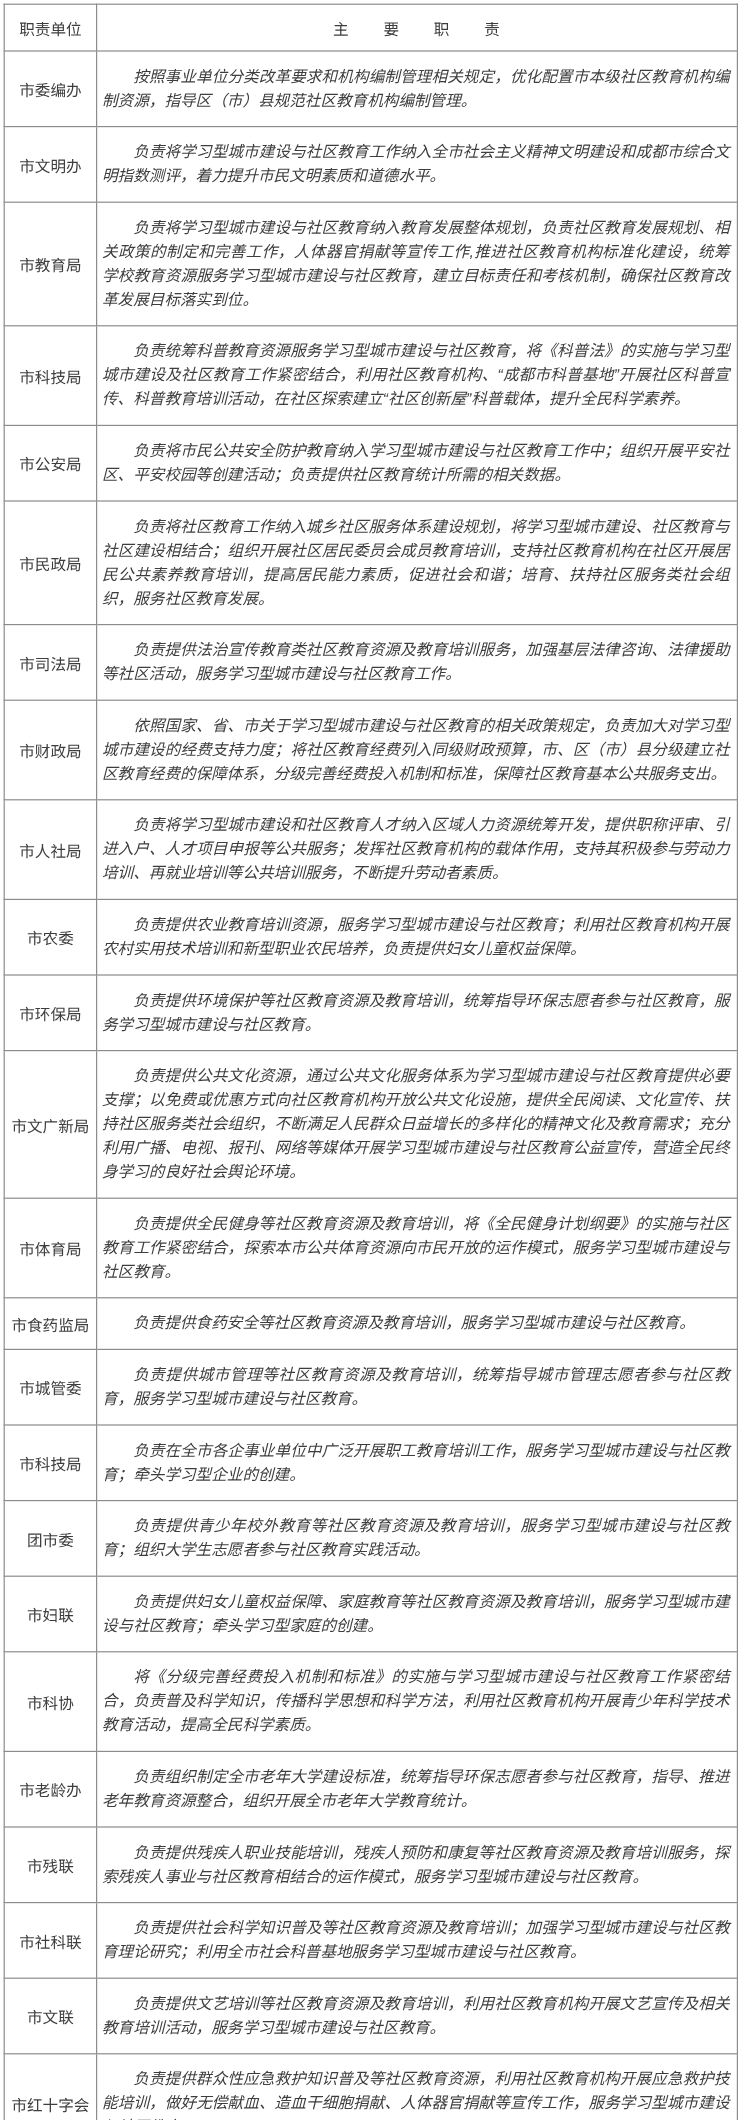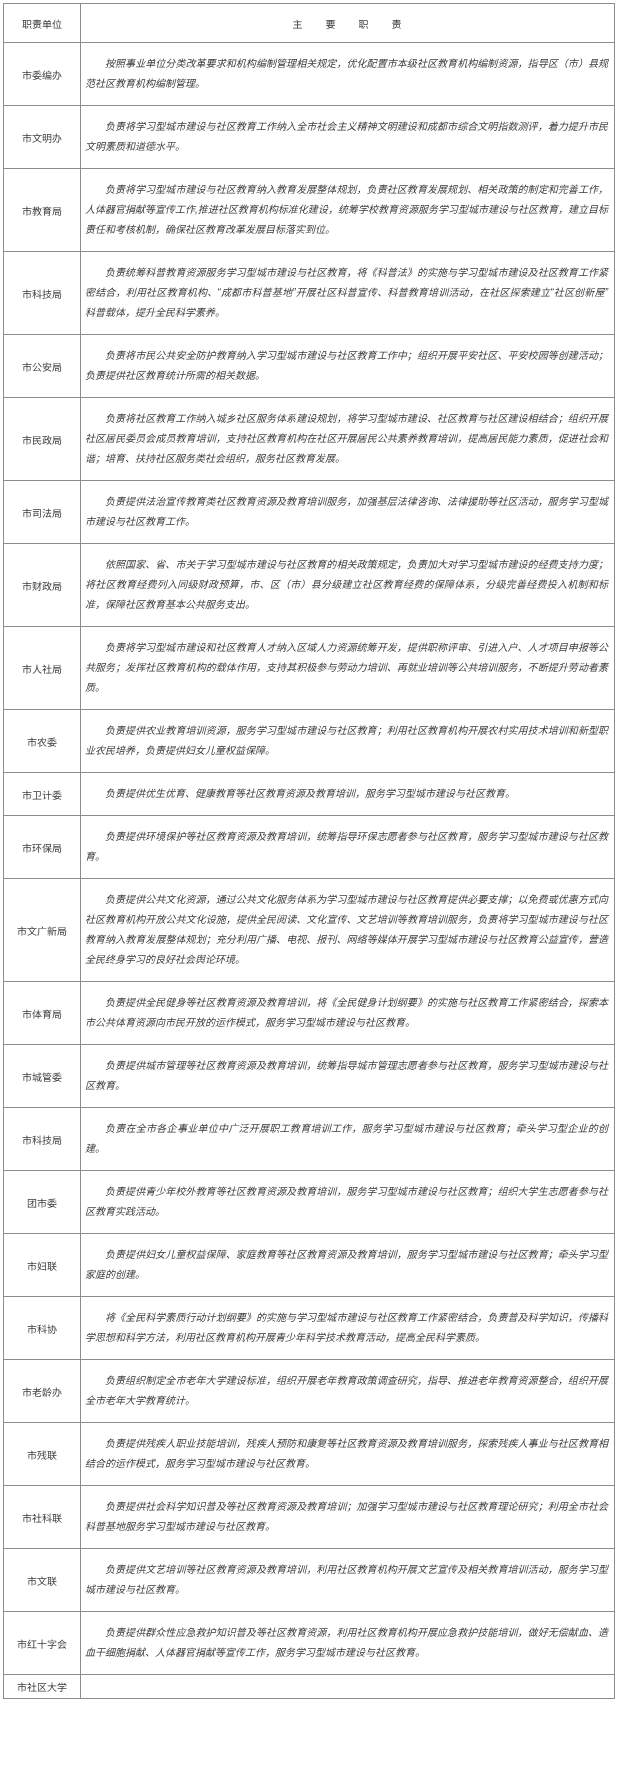--- a/index.html
+++ b/index.html
@@ -18,21 +18,21 @@
   }
   table.duty-table {
     width: 612px;
     border-collapse: collapse;
     table-layout: fixed;
     background: #ffffff;
   }
   table.duty-table th,
   table.duty-table td {
     border: 1px solid #8c8c8c;
-    font-size: 10px;
+    font-size: 13px;
     font-weight: normal;
     color: #3d3d3d;
     vertical-align: middle;
   }
   th.unit-col, td.unit-cell {
     width: 72px;
     text-align: center;
     padding: 4px 2px;
   }
   th.duty-col {
@@ -130,48 +130,48 @@
     </td>
   </tr>
 
   <tr>
     <td class="unit-cell">市农委</td>
     <td class="duty-cell">
       <p>负责提供农业教育培训资源，服务学习型城市建设与社区教育；利用社区教育机构开展农村实用技术培训和新型职业农民培养，负责提供妇女儿童权益保障。</p>
     </td>
   </tr>
 
-  <tr>
-    <td class="unit-cell">市卫计委</td>
-    <td class="duty-cell">
-      <p>负责提供优生优育、健康教育等社区教育资源及教育培训，服务学习型城市建设与社区教育。</p>
-    </td>
-  </tr>
 
   <tr>
     <td class="unit-cell">市环保局</td>
     <td class="duty-cell">
       <p>负责提供环境保护等社区教育资源及教育培训，统筹指导环保志愿者参与社区教育，服务学习型城市建设与社区教育。</p>
     </td>
   </tr>
 
   <tr>
     <td class="unit-cell">市文广新局</td>
     <td class="duty-cell">
-      <p>负责提供公共文化资源，通过公共文化服务体系为学习型城市建设与社区教育提供必要支撑；以免费或优惠方式向社区教育机构开放公共文化设施，提供全民阅读、文化宣传、文艺培训等教育培训服务，负责将学习型城市建设与社区教育纳入教育发展整体规划；充分利用广播、电视、报刊、网络等媒体开展学习型城市建设与社区教育公益宣传，营造全民终身学习的良好社会舆论环境。</p>
+      <p>负责提供公共文化资源，通过公共文化服务体系为学习型城市建设与社区教育提供必要支撑；以免费或优惠方式向社区教育机构开放公共文化设施，提供全民阅读、文化宣传、扶持社区服务类社会组织，不断满足人民群众日益增长的多样化的精神文化及教育需求；充分利用广播、电视、报刊、网络等媒体开展学习型城市建设与社区教育公益宣传，营造全民终身学习的良好社会舆论环境。</p>
     </td>
   </tr>
 
   <tr>
     <td class="unit-cell">市体育局</td>
     <td class="duty-cell">
       <p>负责提供全民健身等社区教育资源及教育培训，将《全民健身计划纲要》的实施与社区教育工作紧密结合，探索本市公共体育资源向市民开放的运作模式，服务学习型城市建设与社区教育。</p>
     </td>
   </tr>
 
+  <tr>
+    <td class="unit-cell">市食药监局</td>
+    <td class="duty-cell">
+      <p>负责提供食药安全等社区教育资源及教育培训，服务学习型城市建设与社区教育。</p>
+    </td>
+  </tr>
 
   <tr>
     <td class="unit-cell">市城管委</td>
     <td class="duty-cell">
       <p>负责提供城市管理等社区教育资源及教育培训，统筹指导城市管理志愿者参与社区教育，服务学习型城市建设与社区教育。</p>
     </td>
   </tr>
 
   <tr>
     <td class="unit-cell">市科技局</td>
@@ -190,28 +190,28 @@
   <tr>
     <td class="unit-cell">市妇联</td>
     <td class="duty-cell">
       <p>负责提供妇女儿童权益保障、家庭教育等社区教育资源及教育培训，服务学习型城市建设与社区教育；牵头学习型家庭的创建。</p>
     </td>
   </tr>
 
   <tr>
     <td class="unit-cell">市科协</td>
     <td class="duty-cell">
-      <p>将《全民科学素质行动计划纲要》的实施与学习型城市建设与社区教育工作紧密结合，负责普及科学知识，传播科学思想和科学方法，利用社区教育机构开展青少年科学技术教育活动，提高全民科学素质。</p>
+      <p>将《分级完善经费投入机制和标准》的实施与学习型城市建设与社区教育工作紧密结合，负责普及科学知识，传播科学思想和科学方法，利用社区教育机构开展青少年科学技术教育活动，提高全民科学素质。</p>
     </td>
   </tr>
 
   <tr>
     <td class="unit-cell">市老龄办</td>
     <td class="duty-cell">
-      <p>负责组织制定全市老年大学建设标准，组织开展老年教育政策调查研究，指导、推进老年教育资源整合，组织开展全市老年大学教育统计。</p>
+      <p>负责组织制定全市老年大学建设标准，统筹指导环保志愿者参与社区教育，指导、推进老年教育资源整合，组织开展全市老年大学教育统计。</p>
     </td>
   </tr>
 
   <tr>
     <td class="unit-cell">市残联</td>
     <td class="duty-cell">
       <p>负责提供残疾人职业技能培训，残疾人预防和康复等社区教育资源及教育培训服务，探索残疾人事业与社区教育相结合的运作模式，服务学习型城市建设与社区教育。</p>
     </td>
   </tr>
 

